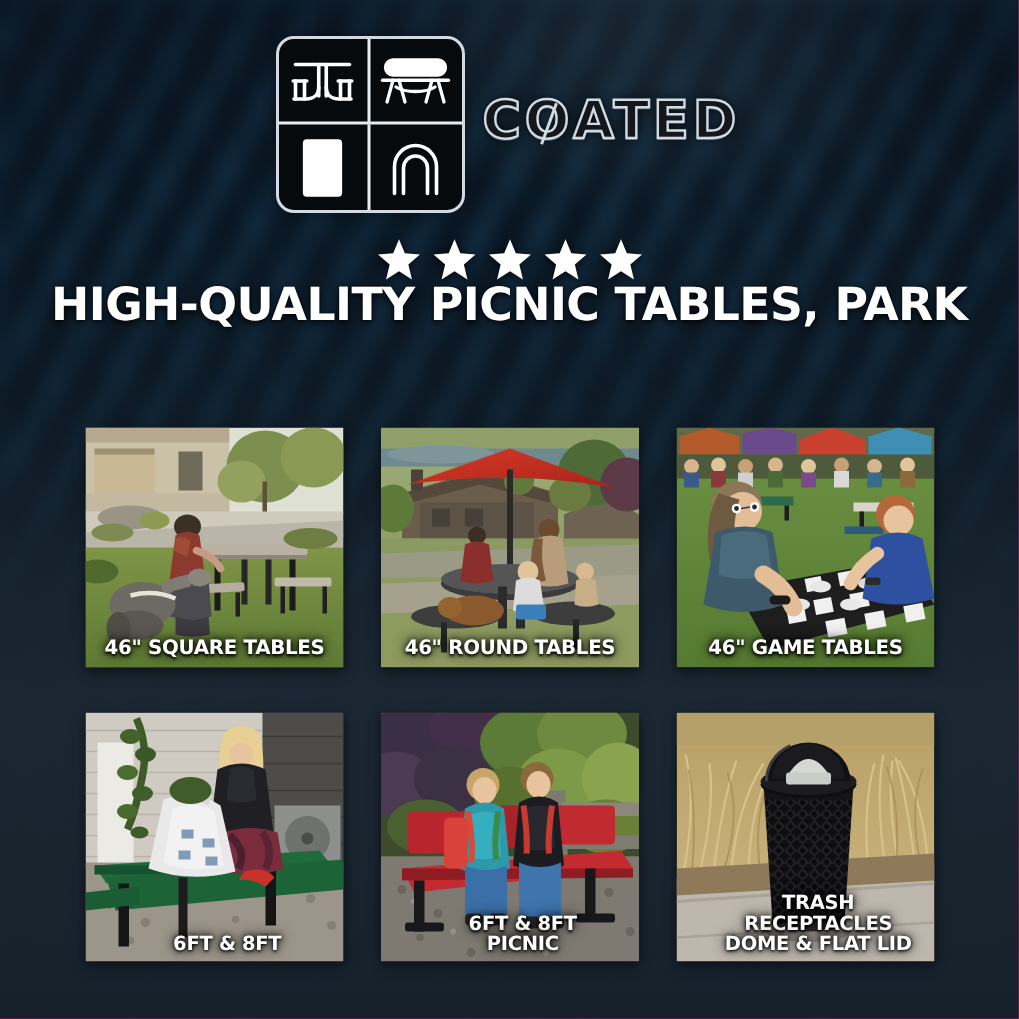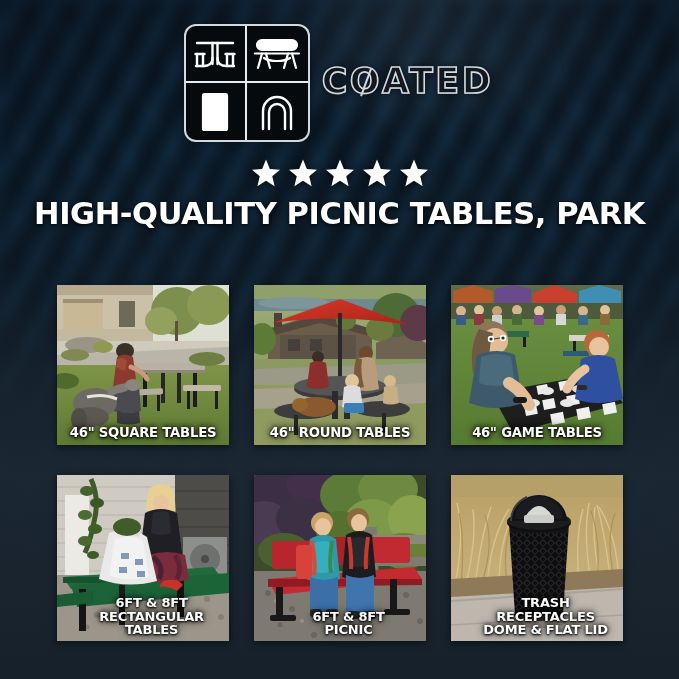--- a/index.html
+++ b/index.html
@@ -162,21 +162,21 @@
     width: 30px;
     height: 30px;
     display: block;
     filter: drop-shadow(0 1px 3px rgba(0,0,0,0.75));
   }
 
   
   .headline {
     position: absolute;
     left: 0; right: 0;
-    top: 198px;
+    top: 188px;
     text-align: center;
     color: #ffffff;
     font-family: "DejaVu Sans", sans-serif;
     font-weight: 700;
     font-size: 30.5px;
     line-height: 1.06;
     letter-spacing: -0.4px;
     text-shadow: 0 2px 5px rgba(0,0,0,0.75), 0 0 2px rgba(0,0,0,0.6);
     padding: 0 26px;
   }
@@ -616,21 +616,20 @@
             </g>
             <path d="M62 52 q12 -6 22 2 l-2 8 q-12 -6 -22 -2 Z" fill="#d8d8da"></path>
 
             <ellipse cx="70" cy="52" rx="14" ry="9" fill="#3f5c2a"></ellipse>
 
             <path d="M106 106 q14 -4 20 4 l-6 6 q-10 -6 -18 -4 Z" fill="#c8322a"></path>
           </svg>
         </div>
         <div class="tile-caption two-line">
           <span class="cap-line">6FT &amp; 8FT</span>
-          <span class="cap-line">RECTANGULAR TABLES</span>
         </div>
       </div>
 
       <div class="tile">
         <div class="tile-photo">
           <svg viewBox="0 0 172 166" preserveAspectRatio="none">
             <rect width="172" height="166" fill="#6a7a50"></rect>
 
             <rect x="0" y="0" width="172" height="96" fill="#3e4a2c"></rect>
             <ellipse cx="24" cy="18" rx="32" ry="24" fill="#3a2f45"></ellipse>

